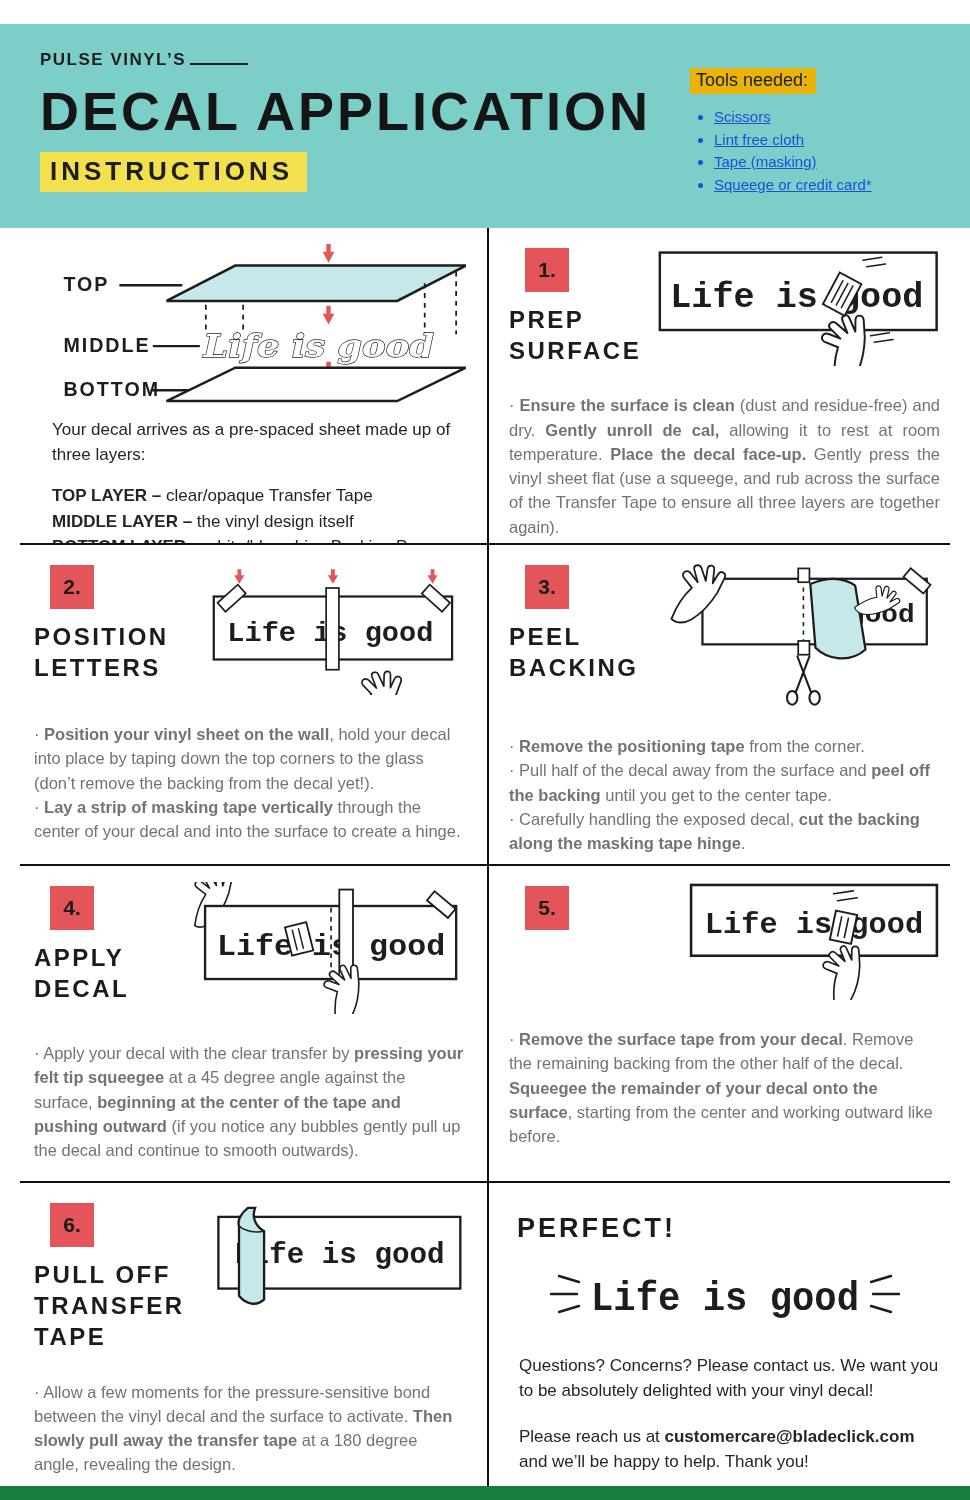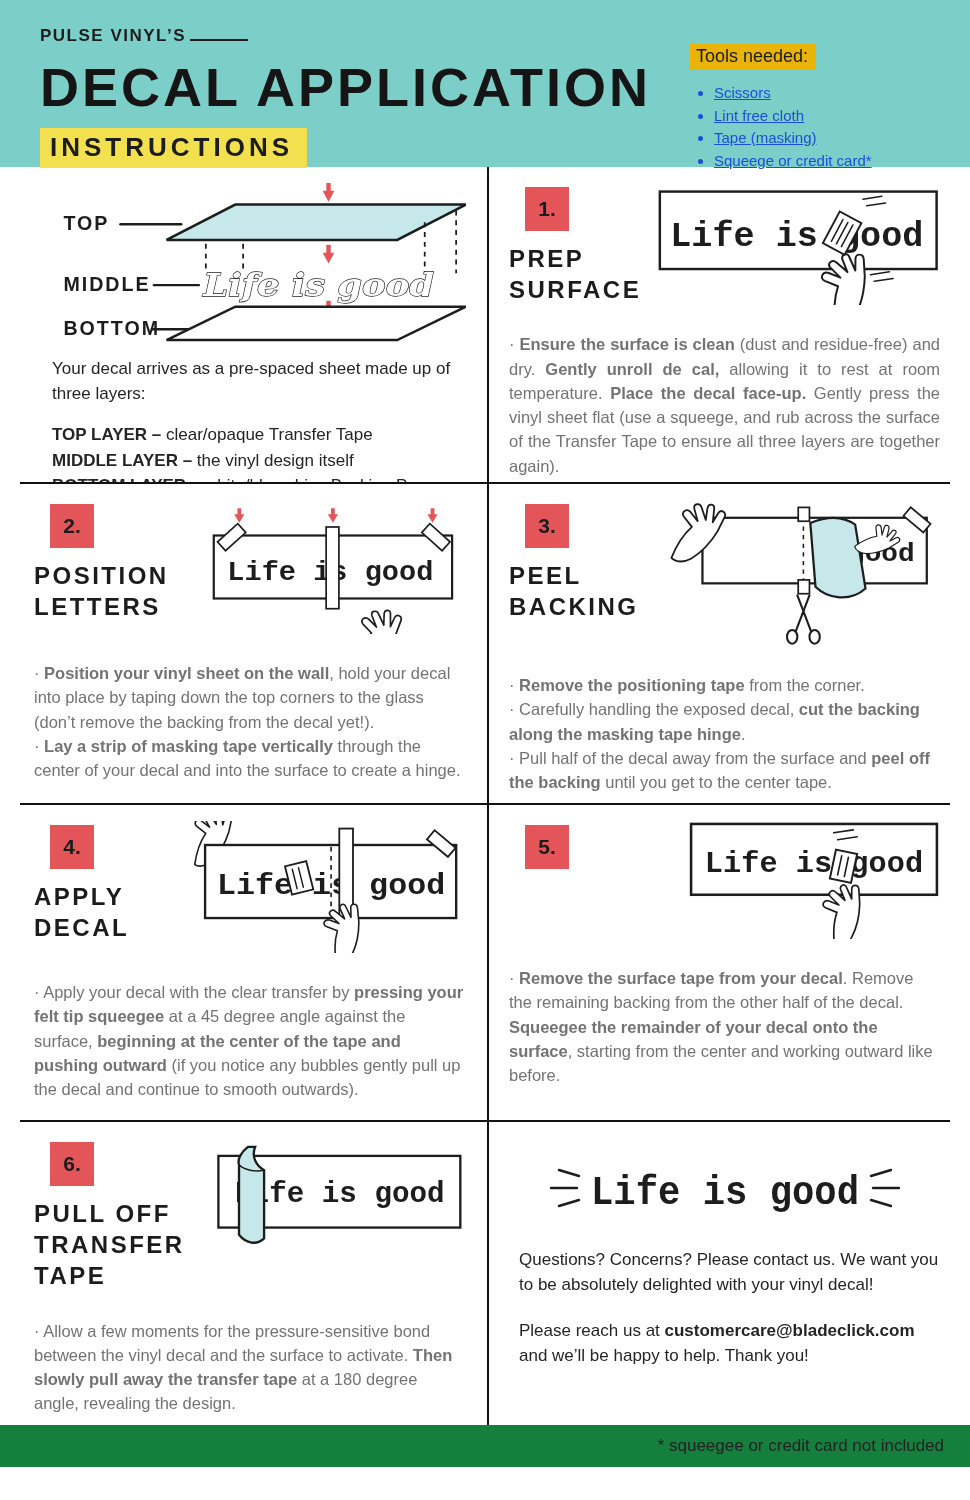--- a/index.html
+++ b/index.html
@@ -3,21 +3,21 @@
 <meta charset="utf-8">
 <style>
   * { margin:0; padding:0; box-sizing:border-box; }
   html,body { background:#fff; }
   .page {
     width:970px; height:1500px; position:relative;
     font-family:"Liberation Sans", sans-serif; color:#222; background:#fff;
     overflow:hidden;
   }
   
-  .header { height:167px; background:#7ccfc9; position:relative; padding:26px 20px 16px 40px; }
+  .header { height:204px; background:#7ccfc9; position:relative; padding:26px 20px 16px 40px;margin-top:24px; }
   .brand { font-size:17px; font-weight:bold; letter-spacing:1.5px; color:#1d1d1d; }
   .brand-underline { display:inline-block; width:58px; border-bottom:2.5px solid #1d1d1d; margin-left:4px; vertical-align:baseline; }
   .main-title { font-size:54px; font-weight:bold; letter-spacing:3px; color:#151515; margin-top:10px; }
   .subtitle-chip { display:inline-block; background:#f2e04e; color:#1d1d1d; font-size:26px; font-weight:bold; letter-spacing:4px; padding:4px 14px 5px 10px; margin-top:10px; }
   .tools-box { position:absolute; top:44px; right:18px; width:262px; }
   .tools-label { display:inline-block; background:#eab308; font-size:18px; padding:2px 8px 3px 6px; color:#1d1d1d; }
   .tools-list { margin-top:12px; padding-left:24px; }
   .tools-list li { font-size:15px; line-height:1.5; color:#1d4ed8;text-decoration:underline; }
   
   .main { margin:0 20px; width:930px; height:1258px; display:grid; grid-template-columns:467px 463px; grid-template-rows:317px 321px 317px 303px; }
@@ -208,22 +208,22 @@
             <line class="ln" x1="-9" y1="34" x2="7" y2="-8"></line>
             <line class="ln" x1="9" y1="34" x2="-7" y2="-8"></line>
             <ellipse class="ln" cx="-13" cy="40" rx="6" ry="8"></ellipse>
             <ellipse class="ln" cx="13" cy="40" rx="6" ry="8"></ellipse>
             <circle cx="0" cy="13" r="1.8" fill="#1d1d1d"></circle>
           </g>
         </svg>
       </div>
       <div class="step-body">
         <p><span>· </span><b>Remove the positioning tape</b><span> from the corner.</span></p>
+        <p><span>· Pull half of the decal away from the surface and </span><b>peel off the backing</b><span> until you get to the center tape.</span></p>
         <p><span>· Carefully handling the exposed decal, </span><b>cut the backing along the masking tape hinge</b><span>.</span></p>
-        <p><span>· Pull half of the decal away from the surface and </span><b>peel off the backing</b><span> until you get to the center tape.</span></p>
       </div>
     </div>
 
     <div class="cell left r3">
       <div class="step-head">
         <div>
           <div class="num-box">4.</div>
           <div class="step-title" style="max-width:130px">APPLY DECAL</div>
         </div>
         <svg width="302" height="132" viewBox="0 0 330 144">
@@ -292,20 +292,21 @@
           <path class="teal" d="M 58 4 C 50 10 46 18 48 24 L 48 102 C 56 112 68 114 76 106 L 76 30 C 66 24 62 14 66 4 Z"></path>
           <path class="thin" d="M 48 24 C 54 30 66 32 76 30"></path>
         </svg>
       </div>
       <div class="step-body">
         <p><span>· Allow a few moments for the pressure-sensitive bond between the vinyl decal and the surface to activate. </span><b>Then slowly pull away the transfer tape</b><span> at a 180 degree angle, revealing the design.</span></p>
       </div>
     </div>
 
     <div class="cell right r4">
+      <div class="perfect-title">PERFECT!</div>
       <div class="perfect-decal">
         <svg width="400" height="72" viewBox="0 0 400 72" style="display:inline-block">
           <g class="ln">
             <line x1="34" y1="16" x2="54" y2="22"></line>
               <line x1="26" y1="34" x2="52" y2="34"></line>
               <line x1="34" y1="52" x2="54" y2="46"></line>
           </g>
           <g class="ln">
             <line x1="366" y1="16" x2="346" y2="22"></line>
               <line x1="374" y1="34" x2="348" y2="34"></line>

